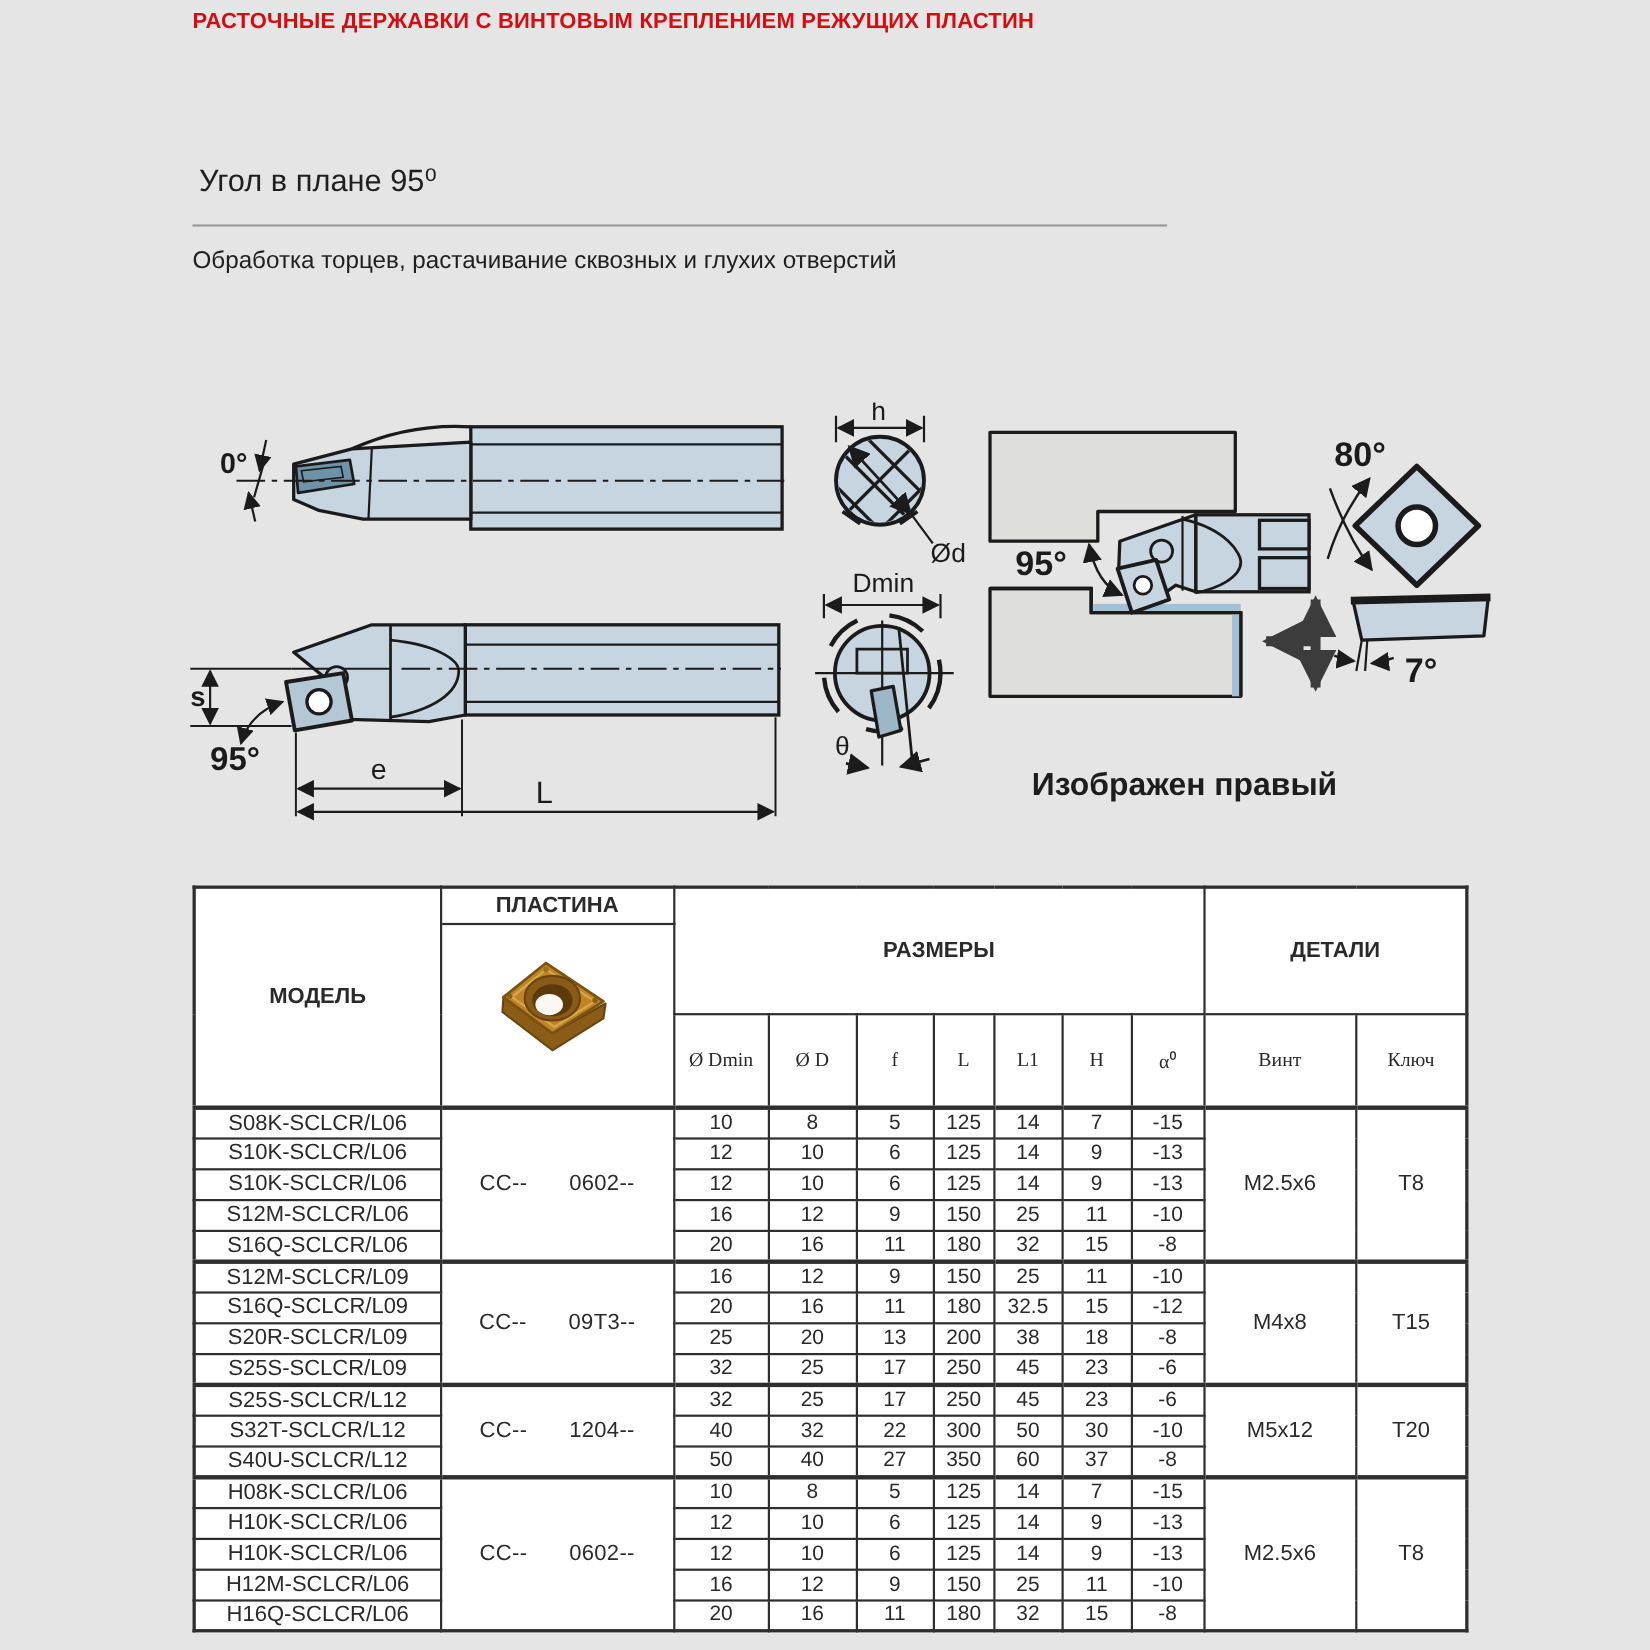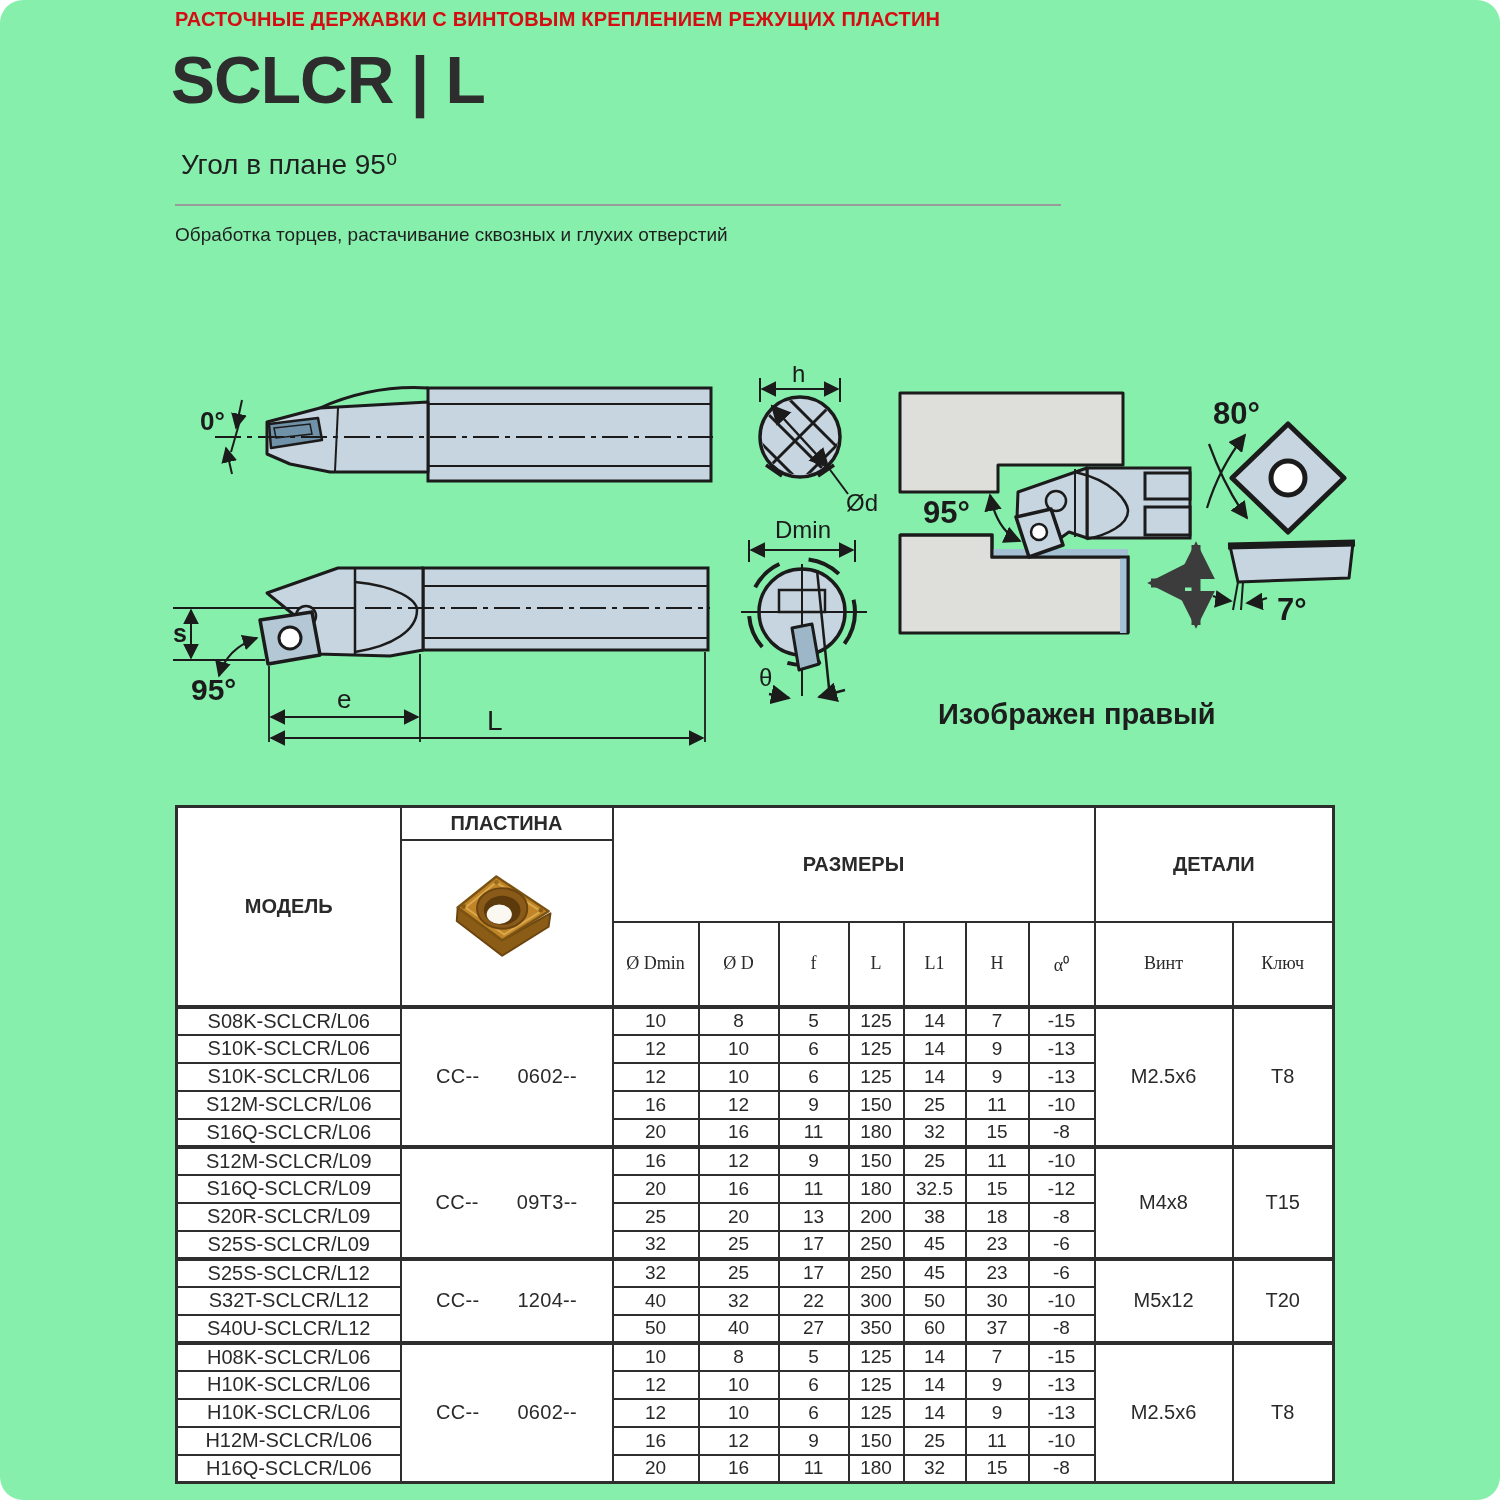--- a/index.html
+++ b/index.html
@@ -1,25 +1,25 @@
 <!DOCTYPE html>
 <html><head>
 <meta charset="utf-8">
 <style>
   html,body{margin:0;padding:0;background:#ffffff;}
   body{font-family:"Liberation Sans","DejaVu Sans",sans-serif;color:#222;}
-  #page{position:relative;width:1500px;height:1500px;background:#86efac;overflow:hidden;border-radius:23px;}
+  #page{position:relative;width:1500px;height:1500px;background:#e5e5e5;overflow:hidden;}
 
   .kicker{position:absolute;left:175px;top:8px;width:1100px;font-size:20px;font-weight:bold;
           color:#d50d12;letter-spacing:.2px;}
   .title{position:absolute;left:171px;top:42px;font-size:66px;font-weight:900;color:#2d2d2d;
          letter-spacing:-1px;}
   .subtitle{position:absolute;left:181px;top:148px;font-size:28px;color:#1f1f1f;}
   .rule{position:absolute;left:175px;top:204px;width:886px;height:0;border-top:2px solid #9a9a9a;}
-  .descr{position:absolute;left:175px;top:224px;font-size:19px;color:#1f1f1f;}
+  .descr{position:absolute;left:175px;top:224px;font-size:22px;color:#1f1f1f;}
 
   .drawing{position:absolute;}
   svg text{font-family:"Liberation Sans","DejaVu Sans",sans-serif;fill:#1b1b1b;}
   .caption{position:absolute;left:938px;top:698px;width:420px;font-size:29px;font-weight:bold;color:#1d1d1d;}
 
   table.specs{position:absolute;left:175px;top:805px;border-collapse:collapse;table-layout:fixed;
               width:1157px;background:#fff;}
   table.specs th, table.specs td{border:2px solid #2e2e2e;text-align:center;vertical-align:middle;
               padding:0;overflow:hidden;color:#2a2a2a;}
   table.specs{border:3px solid #2e2e2e;}
@@ -34,21 +34,20 @@
   tr.gs td{border-top-width:4px;}
   tr.h1{height:33px;} tr.h2{height:82px;} tr.h3{height:85px;font-family:Liberation Serif, serif;}
   tbody tr{height:28px;margin-left:33px;}
 </style>
 </head>
 <body>
 
 <div id="page">
 
   <div class="kicker">РАСТОЧНЫЕ ДЕРЖАВКИ С ВИНТОВЫМ КРЕПЛЕНИЕМ РЕЖУЩИХ ПЛАСТИН</div>
-  <div class="title">SCLCR | L</div>
   <div class="subtitle">Угол в плане 95⁰</div>
   <div class="rule"></div>
   <div class="descr">Обработка торцев, растачивание сквозных и глухих отверстий</div>
 
   <svg class="drawing" style="left:170px;top:378px;" width="545" height="122" viewBox="0 0 545 122">
     <defs>
       <marker id="arA" viewBox="0 0 10 10" refX="9" refY="5" markerWidth="8" markerHeight="8" orient="auto-start-reverse">
         <path d="M0,0 L10,5 L0,10 z" fill="#1b1b1b"></path>
       </marker>
     </defs>

